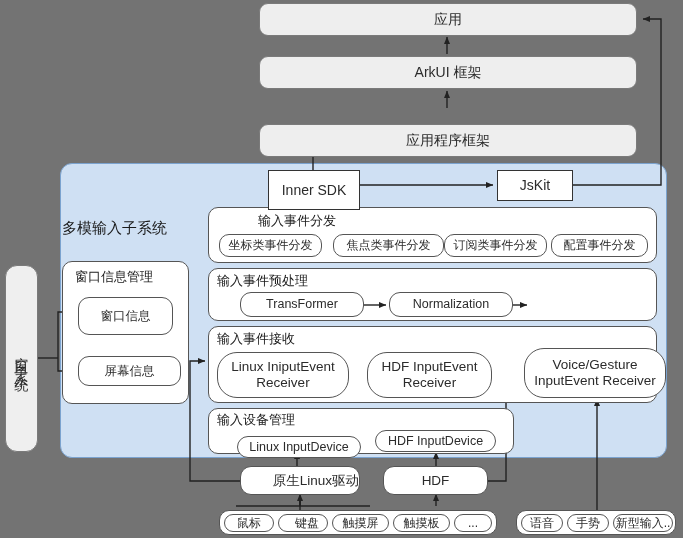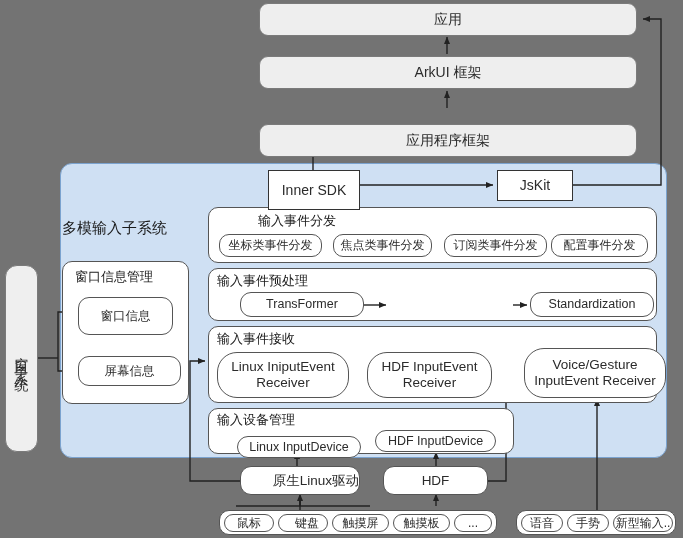--- a/index.html
+++ b/index.html
@@ -208,39 +208,39 @@
     <span>屏幕信息</span>
   </div>
 
   <div class="group" style="left:208px; top:207px; width:449px; height:56px;"></div>
   <div class="group-label" style="left:214px; top:212px;margin-left:44px;">
     <span>输入事件分发</span>
   </div>
   <div class="node chip-sm" style="left:219px; top:234px; width:103px; height:23px;">
     <span>坐标类事件分发</span>
   </div>
-  <div class="node chip-sm" style="left:333px; top:234px; width:99px; height:23px;">
+  <div class="node chip-sm" style="left:333px; top:234px; width:111px; height:23px;">
     <span>焦点类事件分发</span>
   </div>
   <div class="node chip-sm" style="left:444px; top:234px; width:103px; height:23px;">
     <span>订阅类事件分发</span>
   </div>
   <div class="node chip-sm" style="left:551px; top:234px; width:97px; height:23px;">
     <span>配置事件分发</span>
   </div>
 
   <div class="group" style="left:208px; top:268px; width:449px; height:53px;"></div>
   <div class="group-label" style="left:217px; top:272px;">
     <span>输入事件预处理</span>
   </div>
   <div class="node chip" style="left:240px; top:292px; width:124px; height:25px;">
     <span>TransFormer</span>
   </div>
-  <div class="node chip" style="left:530px; top:292px; width:124px; height:25px;">
-    <span>Standardization</span>
+  <div class="node chip" style="left:389px; top:292px; width:124px; height:25px;">
+    <span>Normalization</span>
   </div>
 
   <svg style="position:absolute; left:0; top:0; width:683px; height:538px; z-index:3; pointer-events:none;" viewBox="0 0 683 538">
     <g stroke="#222222" stroke-width="1.4" fill="none">
       <path d="M364,305 L386,305" marker-end="url(#ah)"></path>
       <path d="M513,305 L527,305" marker-end="url(#ah)"></path>
     </g>
   </svg>
 
   <div class="group" style="left:208px; top:326px; width:449px; height:77px;"></div>

